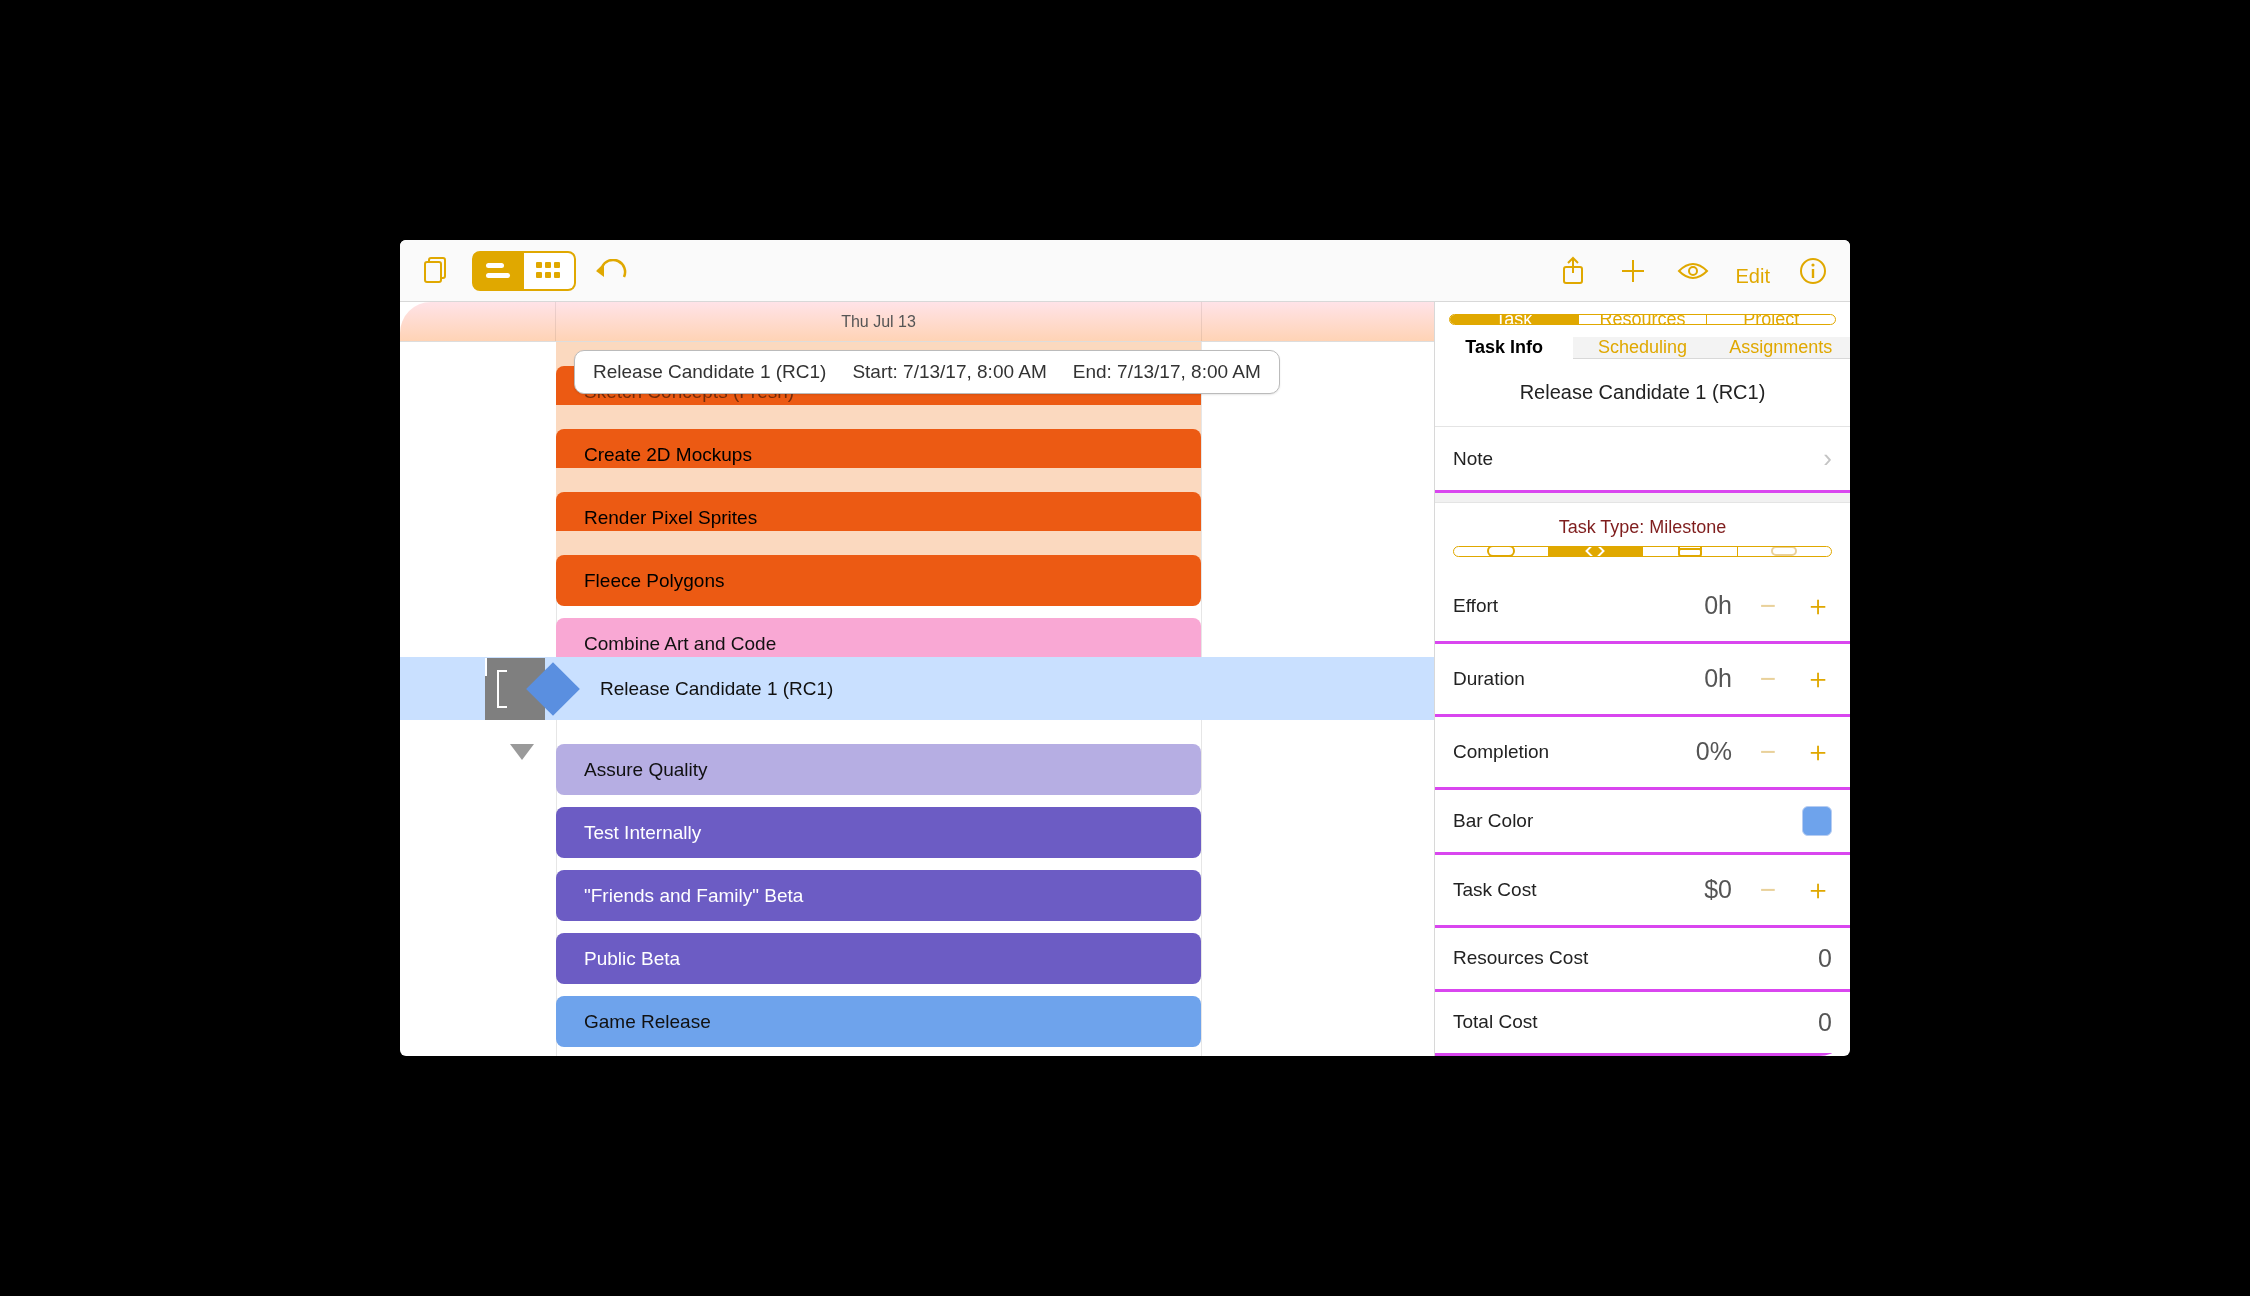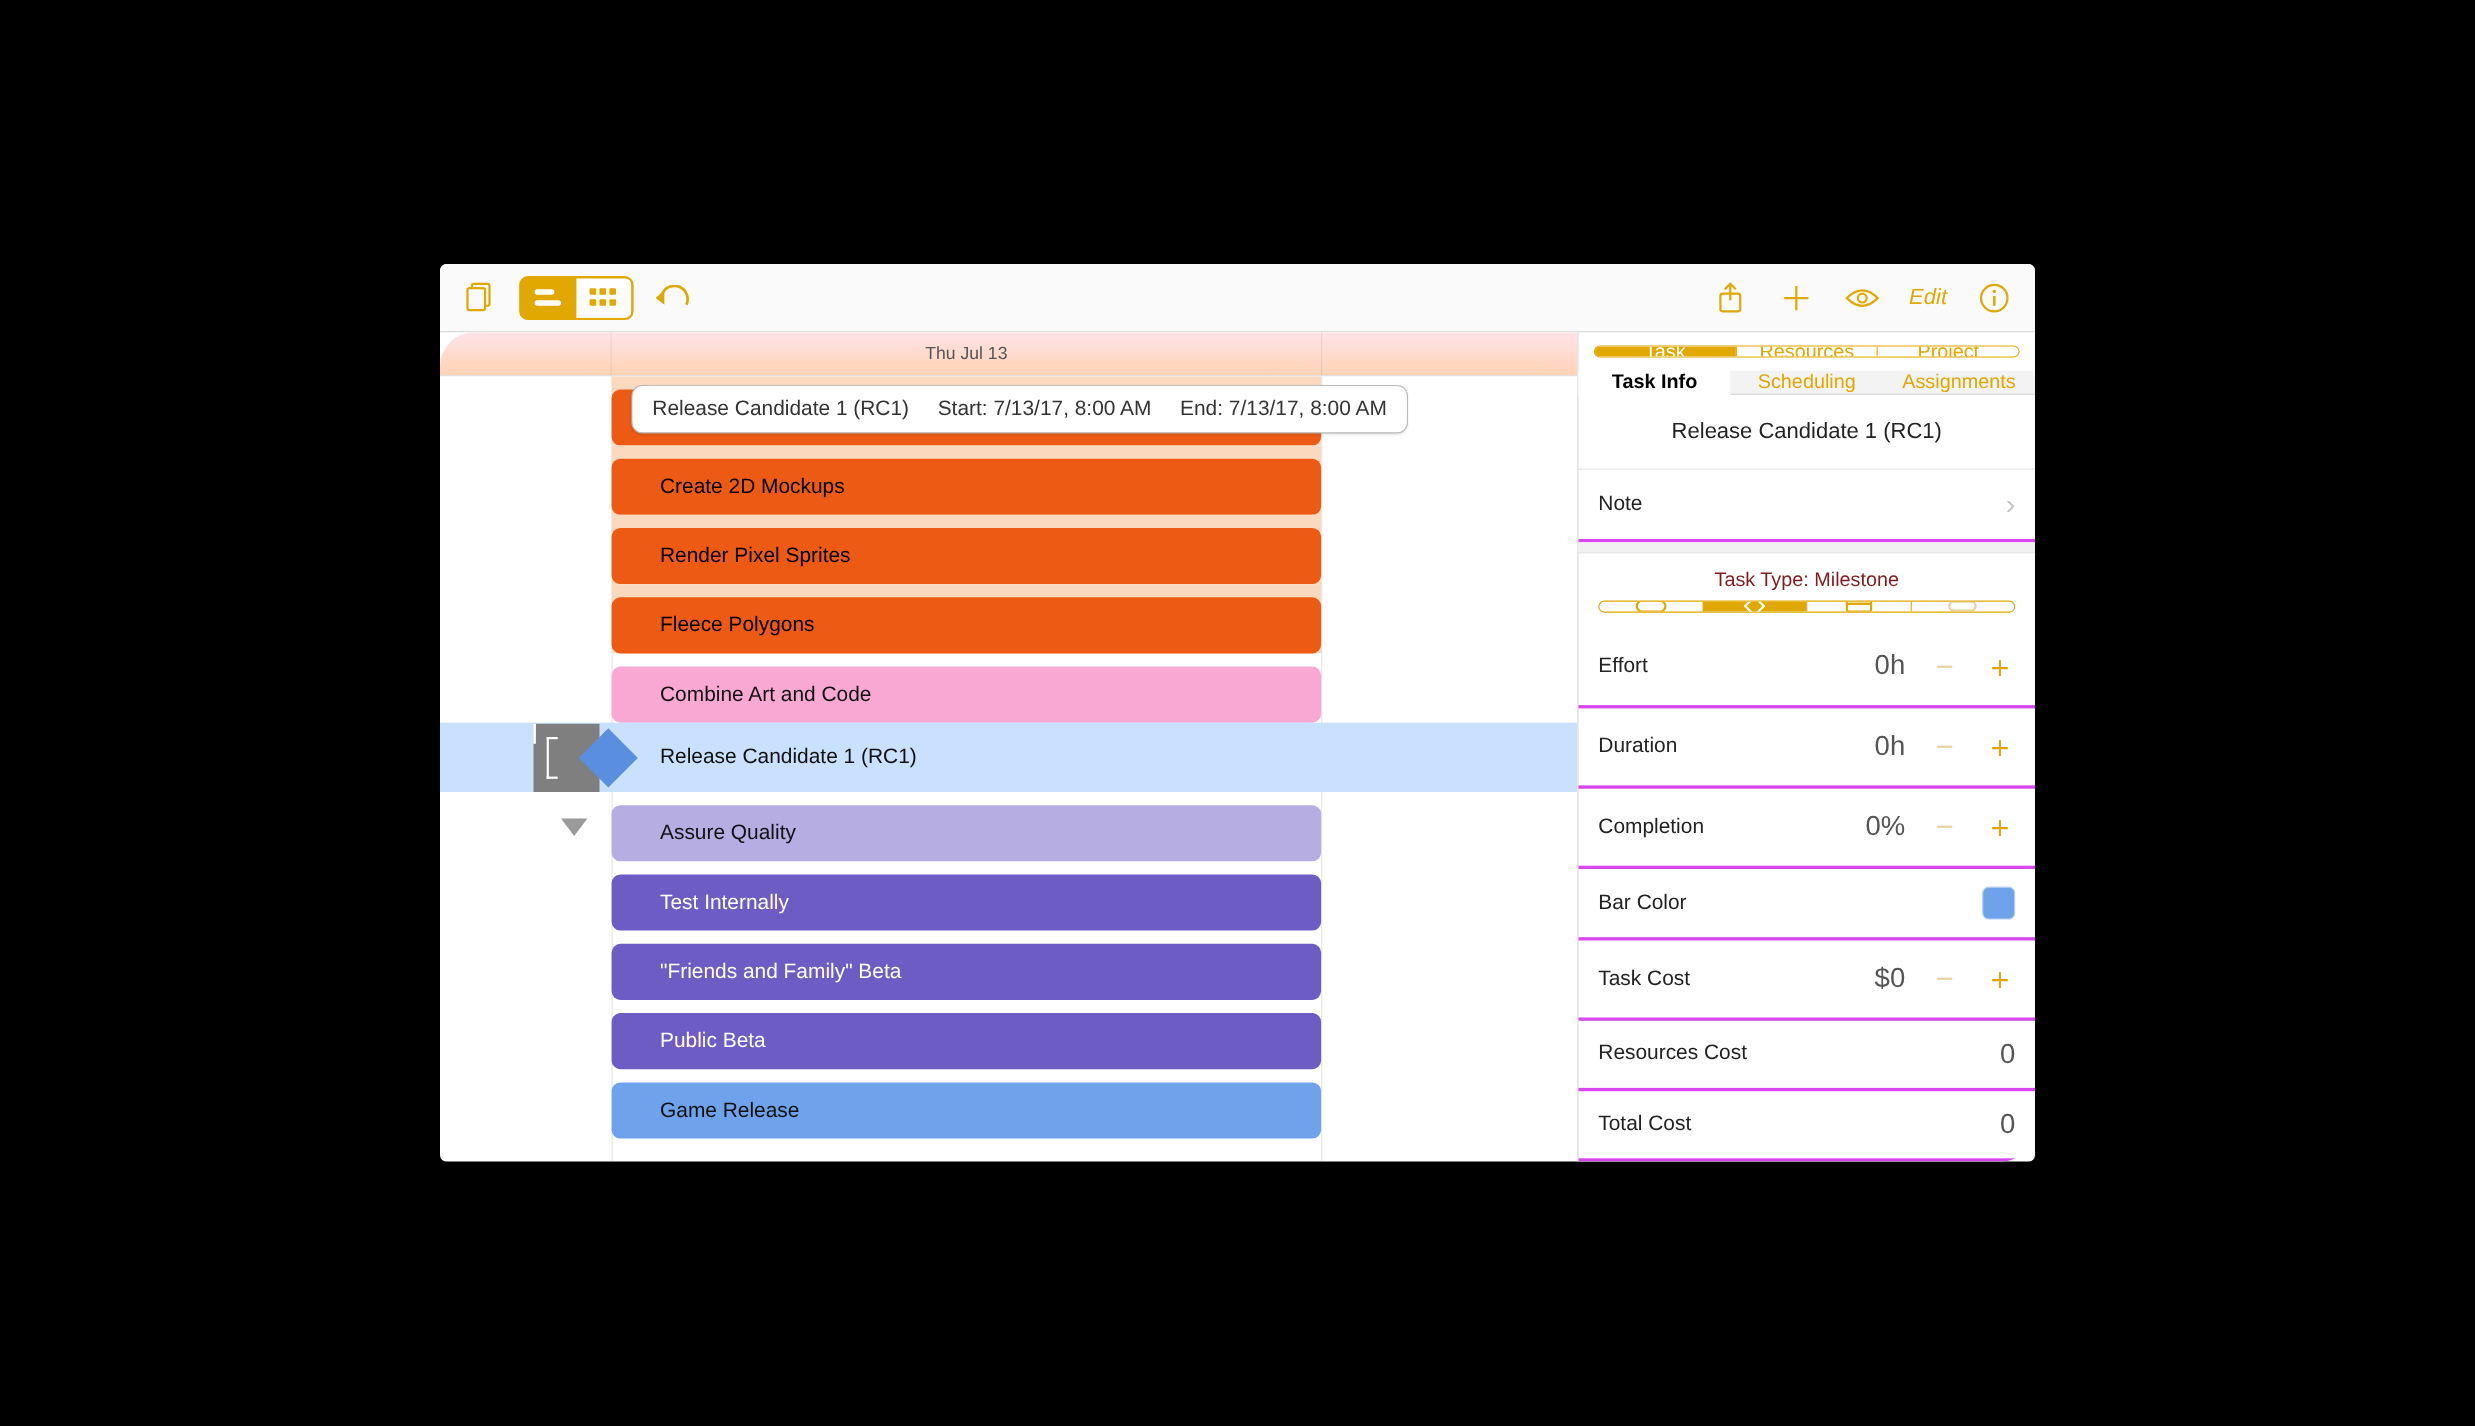--- a/index.html
+++ b/index.html
@@ -1,21 +1,21 @@
 <!DOCTYPE html>
 <html><head>
 <meta charset="utf-8">
 <style>
 * { box-sizing: border-box; margin: 0; padding: 0; }
 body { background: #000; font-family: -apple-system, "Helvetica Neue", Arial, sans-serif; display: flex; align-items: center; justify-content: center; height: 100vh; }
 .app { width: 1450px; height: 816px; background: #fff; display: flex; flex-direction: column; border-radius: 6px; overflow: hidden; position: relative; }
 
 .toolbar { height: 62px; display: flex; align-items: center; padding: 0 20px; border-bottom: 1px solid #d8d8d8; background: #fafafa; position: relative; }
 .toolbar .left { display: flex; align-items: center; gap: 18px; }
-.toolbar .right { margin-left: auto; display: flex; align-items: center; gap: 26px; font-style: italic; }
+.toolbar .right { margin-left: auto; display: flex; align-items: flex-end; gap: 26px; }
 
 .icon-btn { display: inline-flex; align-items: center; justify-content: center; width: 34px; height: 34px; color: #e0a800; cursor: pointer; }
 .seg-view { display: flex; background: #e0a800; border-radius: 8px; overflow: hidden; height: 40px; }
 .seg-view .seg { width: 50px; display: flex; align-items: center; justify-content: center; color: #fff; }
 .seg-view .seg.inactive { background: #fff; border: 2px solid #e0a800; color: #e0a800; margin: 0; }
 .seg-view { border: 2px solid #e0a800; }
 .seg-view .seg.active { background: #e0a800; }
 .seg-view .seg.inactive { border: none; background: #fff; }
 
 .edit-txt { color: #e0a800; font-size: 20px; cursor: pointer; }
@@ -27,21 +27,21 @@
 .gantt-header .col-left { width: 156px; border-right: 1px solid rgba(0,0,0,0.08); }
 .gantt-header .date-cell { position: absolute; left: 156px; right: 233px; text-align: center; font-size: 16px; color: #555; line-height: 40px; }
 .gantt-header::after { content:""; position:absolute; right:232px; top:0; bottom:0; width:1px; background: rgba(0,0,0,0.08); }
 
 .gantt-body { flex: 1; position: relative; overflow: hidden; }
 .gutter-line { position:absolute; top:0; bottom:0; width:1px; background:#e6e6e6; }
 .gutter-line.l1 { left:156px; }
 .gutter-line.l2 { right:232px; }
 
 .task-row { position: relative; height: 63px; }
-.task-bar { position: absolute; left: 156px; right: 233px; top: 12px; height: 51px; border-radius: 8px; display: flex; align-items: center; padding-left: 44px; font-size: 19px; color: #111; }
+.task-bar { position: absolute; left: 156px; right: 233px; top: 24px; height: 51px; border-radius: 8px; display: flex; align-items: center; padding-left: 28px; font-size: 19px; color: #111; }
 .task-bar.orange { background: #ec5a13; color: #000; }
 .task-bar.blue { background: #f9a8d4; }
 .task-bar.violet-light { background: #b6aee3; }
 .task-bar.violet { background: #6c5cc4; color: #fff; }
 .task-bar.release { background: #6ea3ec; }
 
 .milestone-row { background: #c9e0ff; height: 63px; position: relative; display:flex; align-items:center; }
 .milestone-bracket { position:absolute; left:85px; width:60px; height:62px; background:#7f7f7f; }
 .milestone-bracket::before, .milestone-bracket::after { content:""; position:absolute; width:2px; height:18px; background:#fff; }
 .milestone-bracket .br { position:absolute; left:12px; top:12px; bottom:12px; width:2px; background:#fff; }

